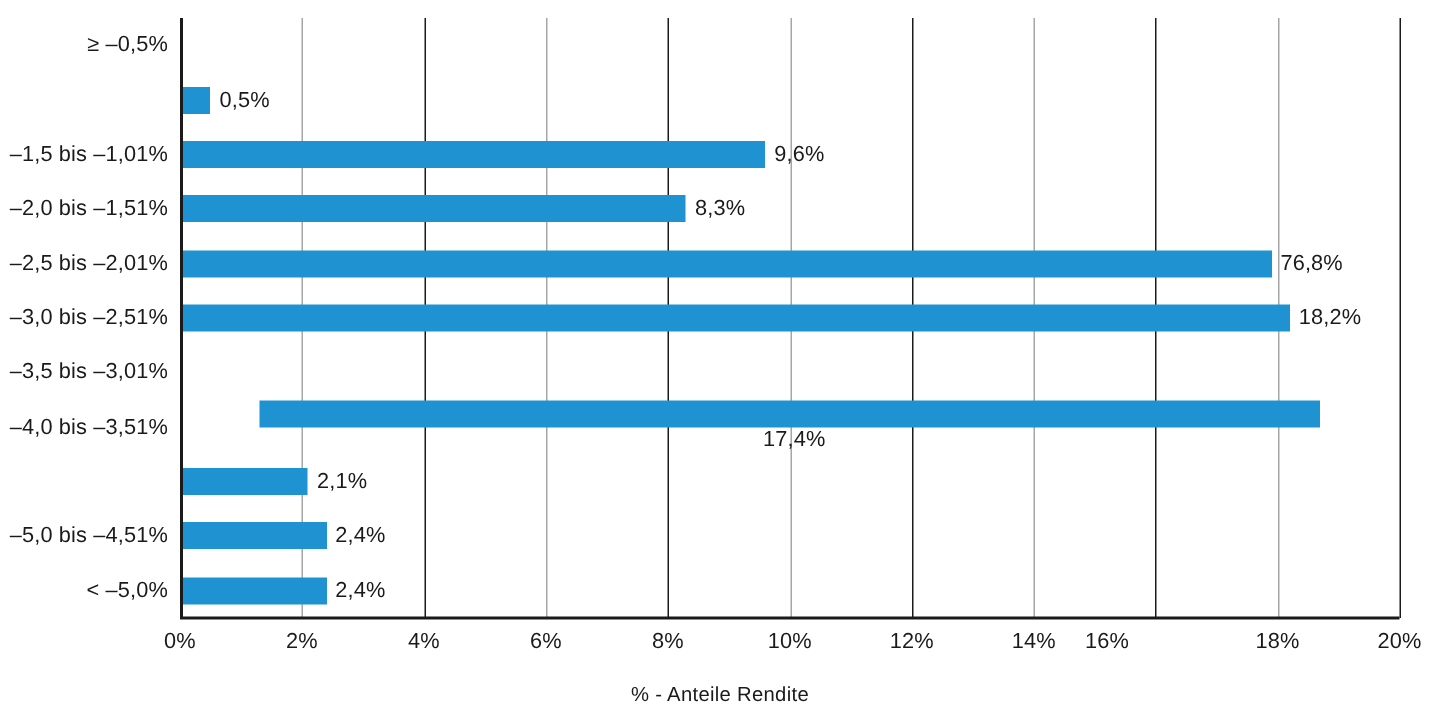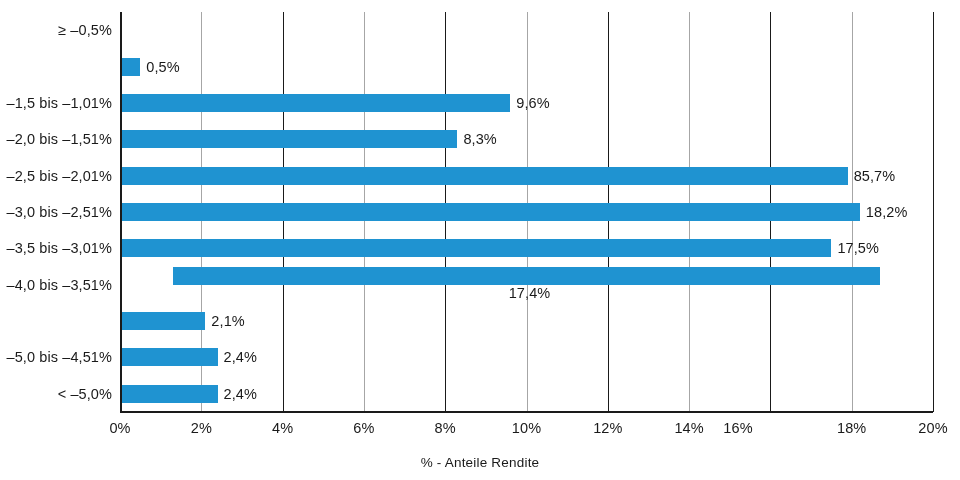--- a/index.html
+++ b/index.html
@@ -173,29 +173,25 @@
       <div class="bar-row" style="top: 72.7273px;">
         <div class="bar" style="width: 390.24px; background: rgb(31, 147, 209);"></div>
         <span class="bar-value">9,6%</span>
       </div>
       <div class="bar-row" style="top: 109.091px;">
         <div class="bar" style="width: 337.395px; background: rgb(31, 147, 209);"></div>
         <span class="bar-value">8,3%</span>
       </div>
       <div class="bar-row" style="top: 145.455px;">
         <div class="bar" style="width: 727.635px; background: rgb(31, 147, 209);"></div>
-        <span class="bar-value">85,7%</span>
+        <span class="bar-value">76,8%</span>
       </div>
       <div class="bar-row" style="top: 181.818px;">
         <div class="bar" style="width: 739.83px; background: rgb(31, 147, 209);"></div>
         <span class="bar-value">18,2%</span>
-      </div>
-      <div class="bar-row" style="top: 218.182px;">
-        <div class="bar" style="width: 711.375px; background: rgb(31, 147, 209);"></div>
-        <span class="bar-value">17,5%</span>
       </div>
       <div class="bar-row" style="top: 254.545px; flex-direction: column;">
         <div class="bar" style="width: 707.31px; background: rgb(31, 147, 209);"></div>
         <span class="bar-value">17,4%</span>
       </div>
       <div class="bar-row" style="top: 290.909px;">
         <div class="bar" style="width: 85.365px; background: rgb(31, 147, 209);"></div>
         <span class="bar-value">2,1%</span>
       </div>
       <div class="bar-row" style="top: 327.273px;">

